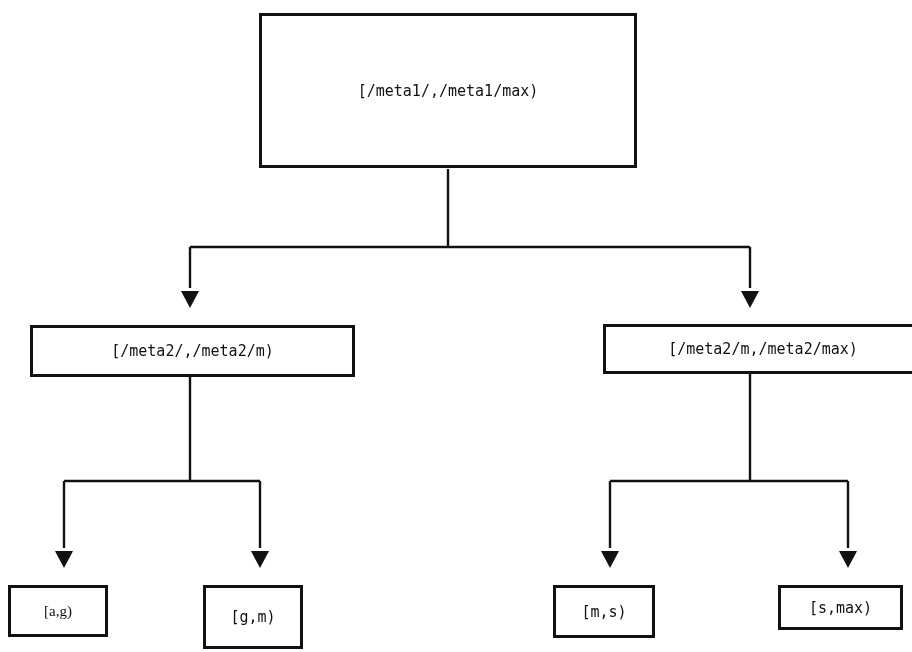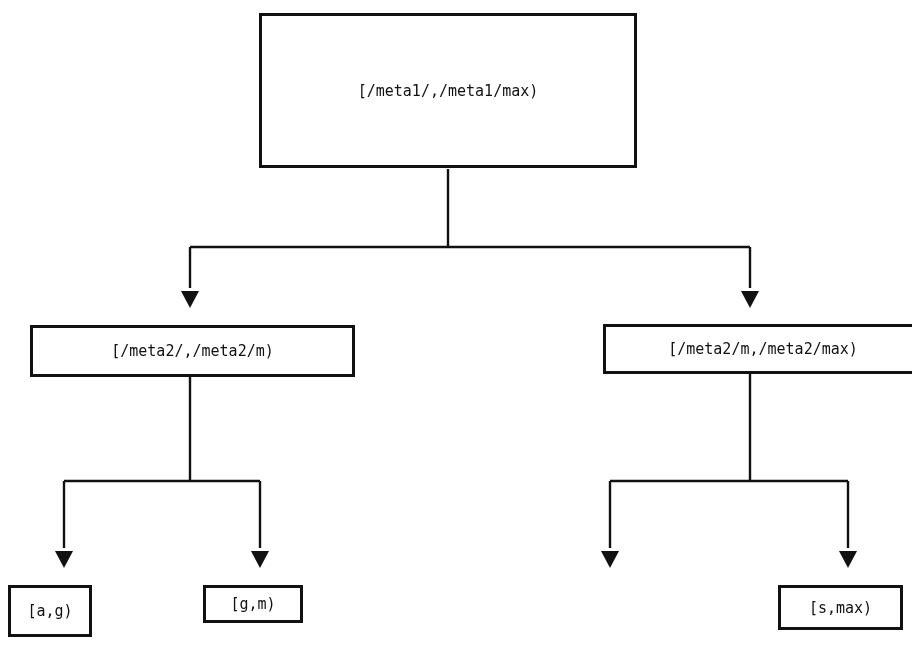--- a/index.html
+++ b/index.html
@@ -45,22 +45,22 @@
     display: flex;
     align-items: center;
     justify-content: center;
     font-size: 15px;
     letter-spacing: 0;
     white-space: nowrap;
   }
   .node-root   { left: 259px; top: 13px;  width: 378px; height: 155px; }
   .node-left   { left: 30px;  top: 325px; width: 325px; height: 52px;  }
   .node-right  { left: 603px; top: 324px; width: 320px; height: 50px;  }
-  .node-leaf-0 { left: 8px;   top: 585px; width: 84px; height: 52px;  }
-  .node-leaf-1 { left: 203px; top: 585px; width: 100px; height: 38px;  }
+  .node-leaf-0 { left: 8px;   top: 585px; width: 100px; height: 52px; font-family: Liberation Serif, serif;  }
+  .node-leaf-1 { left: 203px; top: 585px; width: 100px; height: 64px;  }
   .node-leaf-2 { left: 553px; top: 585px; width: 102px; height: 53px;  }
   .node-leaf-3 { left: 778px; top: 585px; width: 125px; height: 45px;  }
 </style>
 </head>
 <body>
 
 <div class="canvas">
 
   <svg class="connectors" viewBox="0 0 912 652" xmlns="http://www.w3.org/2000/svg" aria-hidden="true">
 
@@ -95,16 +95,17 @@
   <div class="node node-root">[/meta1/,/meta1/max)</div>
 
   <div class="node node-left">[/meta2/,/meta2/m)</div>
 
   <div class="node node-right">[/meta2/m,/meta2/max)</div>
 
   <div class="node node-leaf-0">[a,g)</div>
 
   <div class="node node-leaf-1">[g,m)</div>
 
+  <div class="node node-leaf-2">[m,s)</div>
 
   <div class="node node-leaf-3">[s,max)</div>
 
 </div>
 
 </body></html>

